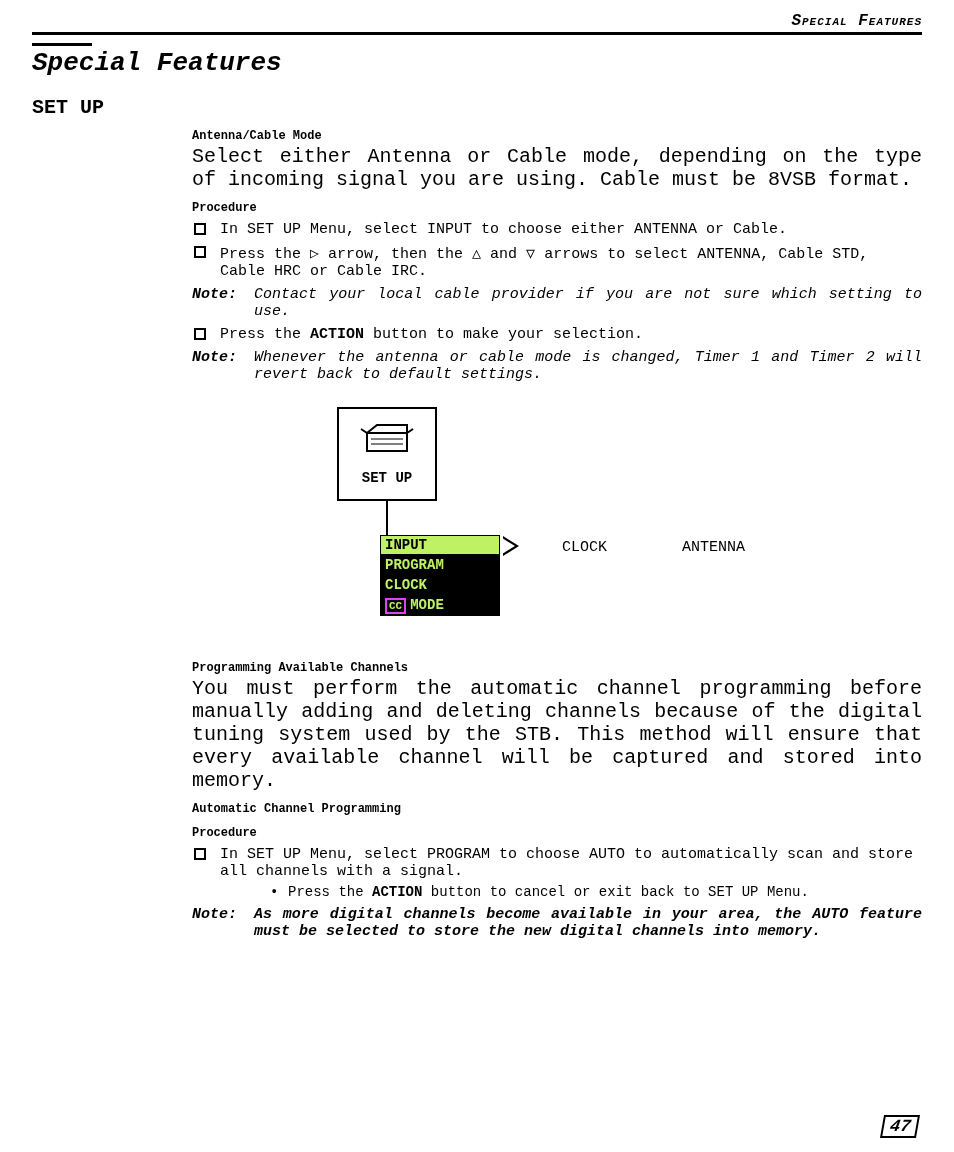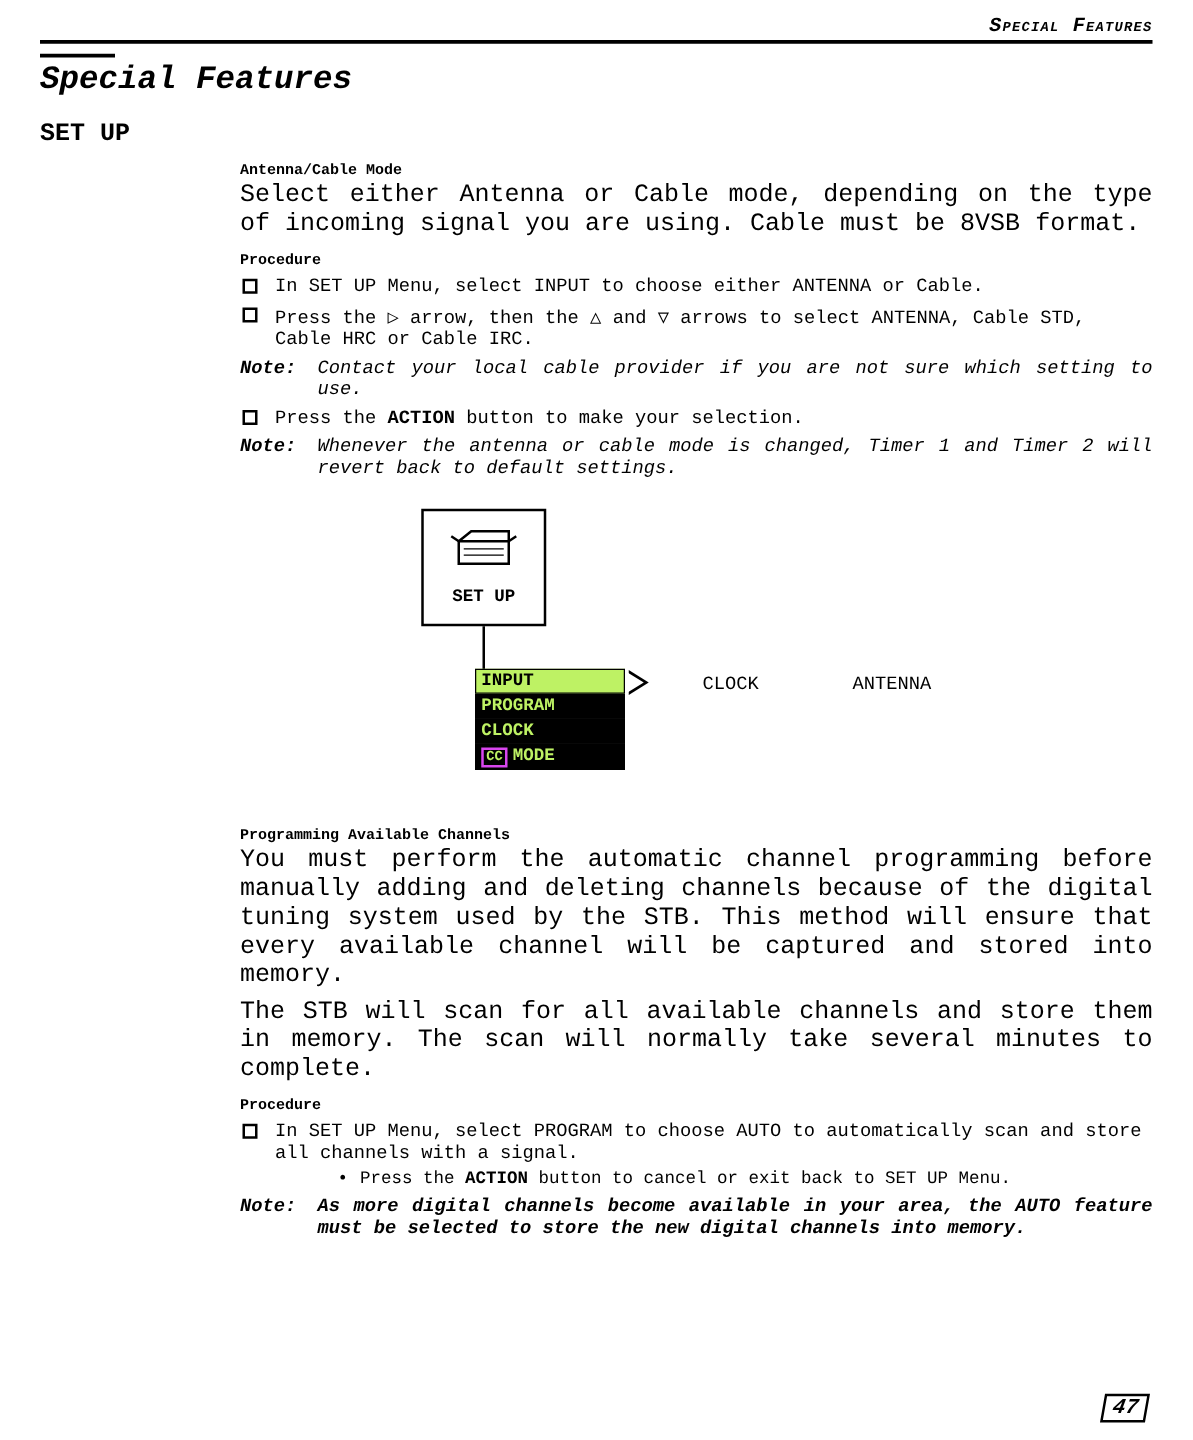--- a/index.html
+++ b/index.html
@@ -293,21 +293,21 @@
         </div>
       </div>
 
       <div class="fig-text a">CLOCK</div>
       <div class="fig-text b">ANTENNA</div>
     </div>
 
     <div class="h3">Programming Available Channels</div>
     <p class="para">You must perform the automatic channel programming before manually adding and deleting channels because of the digital tuning system used by the STB.  This method will ensure that every available channel will be captured and stored into memory.</p>
 
-    <p class="para">The STB will scan for all available channels and store them in memory.  The scan will normally take several minutes to complete.</p>
+    <div class="h3">Automatic Channel Programming</div>
     <div class="h3">Procedure</div>
 
     <ul class="proc-list">
       <li>
         <span>In SET UP Menu, select PROGRAM to choose AUTO to automatically scan and store all channels with a signal.</span>
         <ul class="sub-list">
           <li>
             <span>Press the </span><span class="bold">ACTION</span><span> button to cancel or exit back to SET UP Menu.</span>
           </li>
         </ul>

